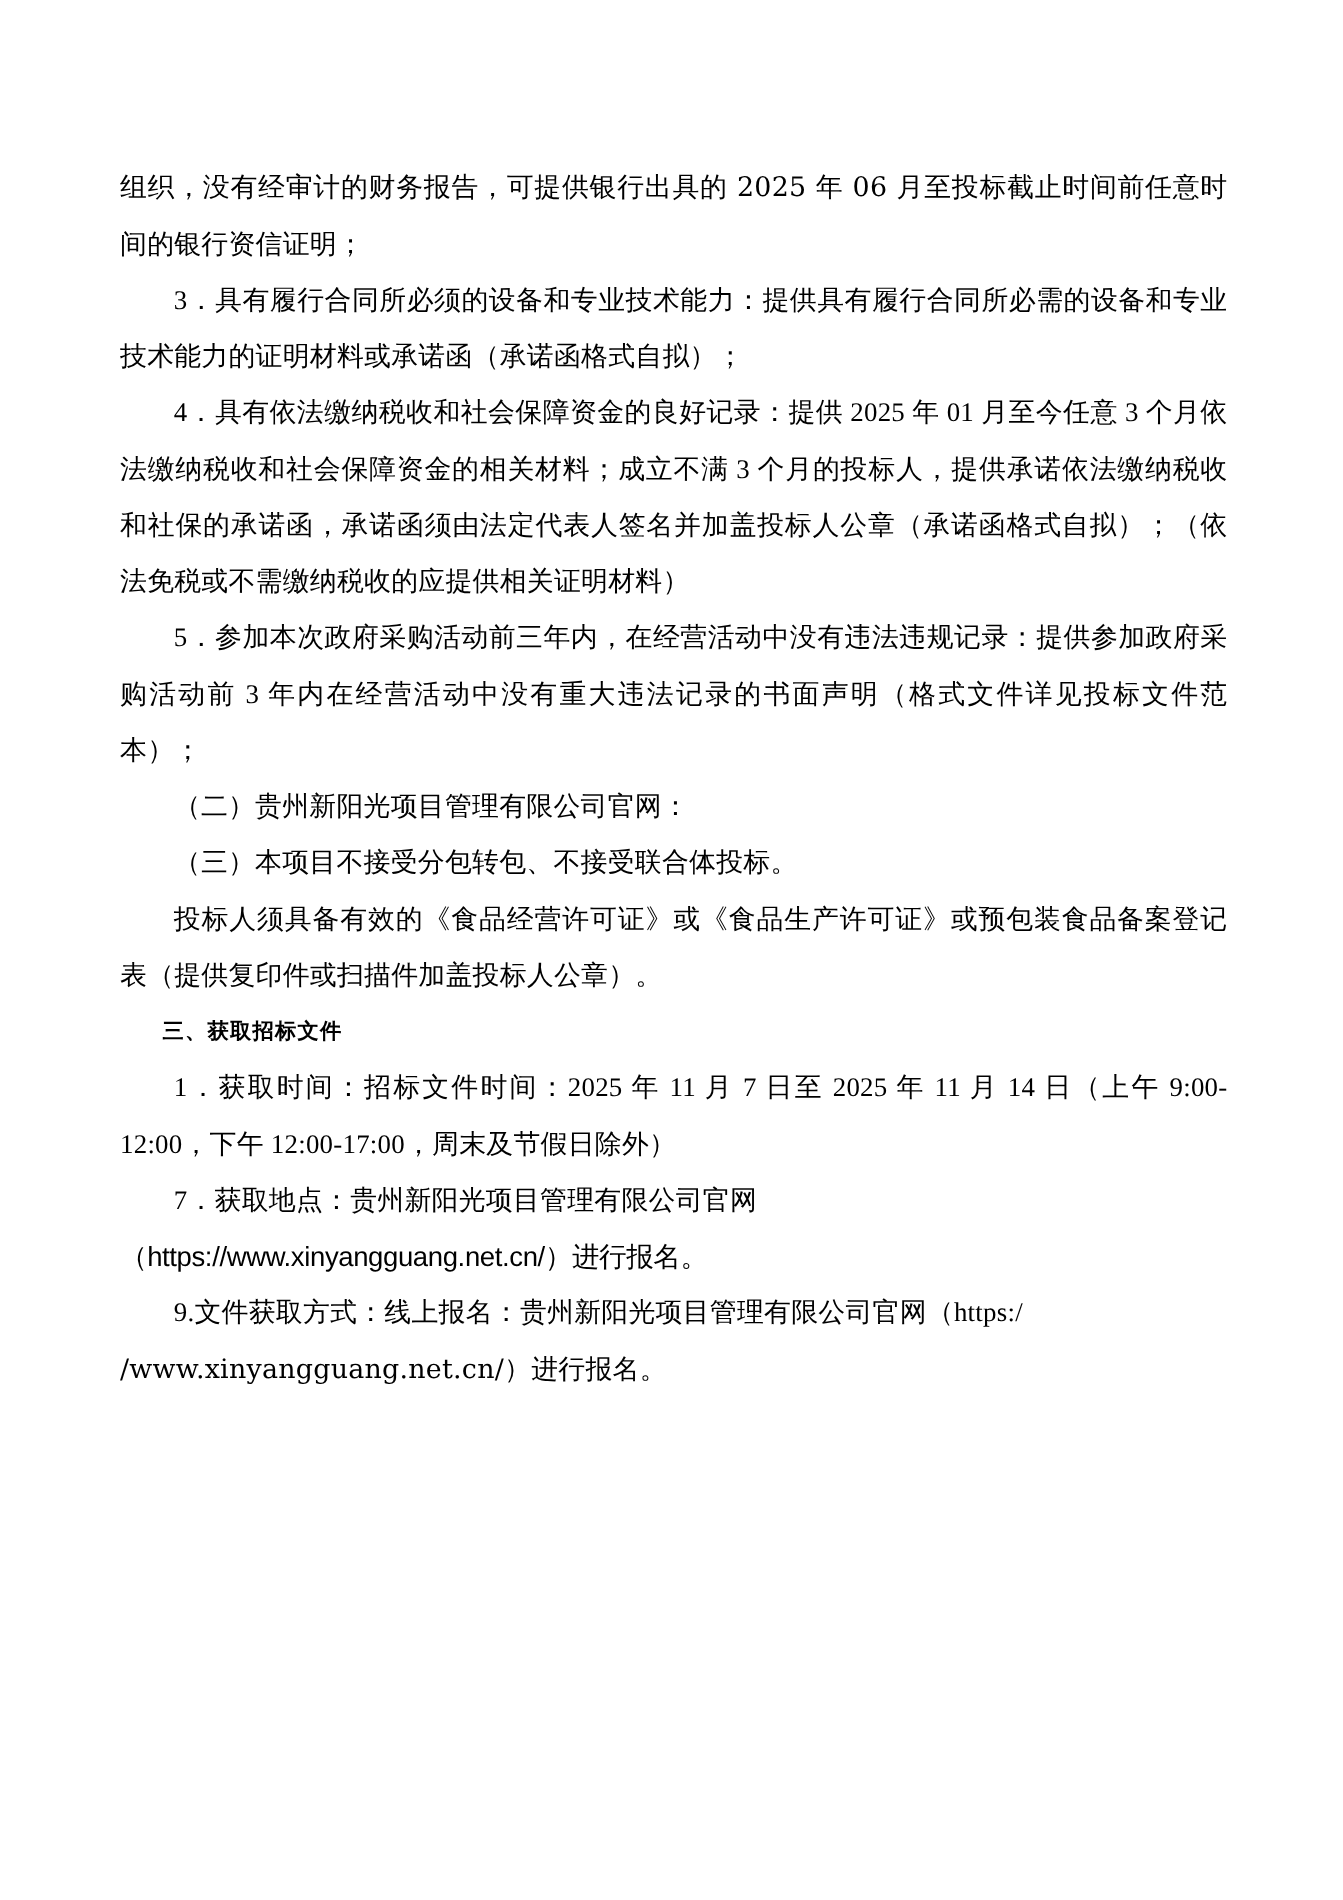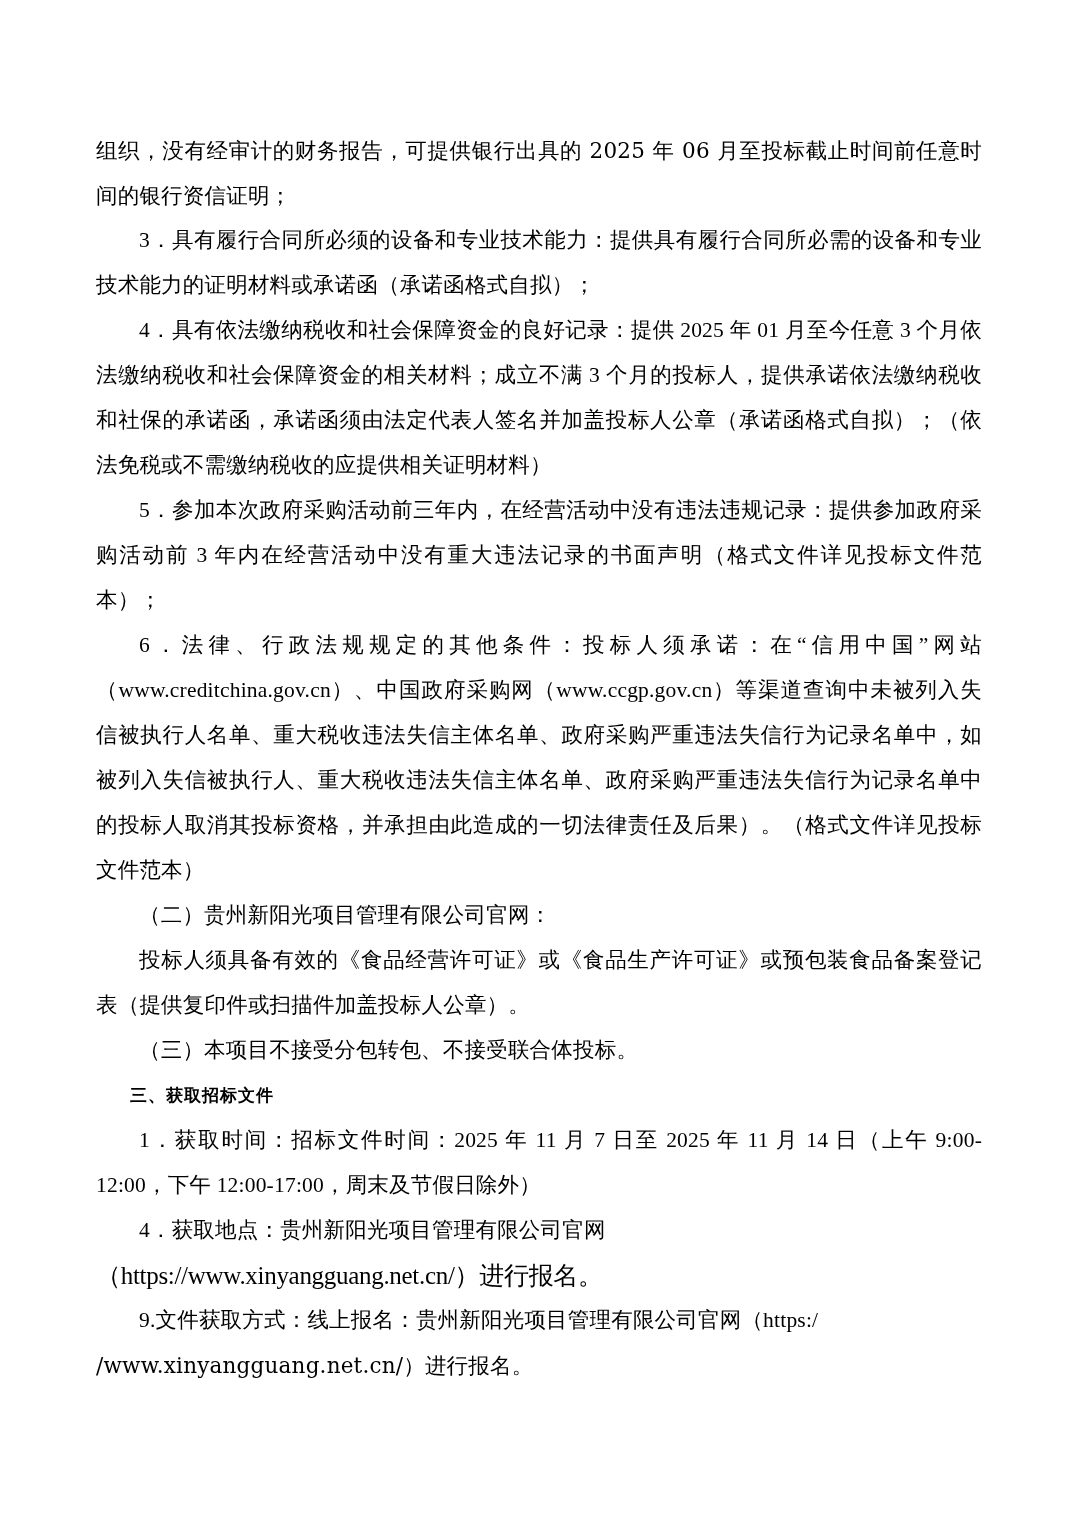--- a/index.html
+++ b/index.html
@@ -39,40 +39,39 @@
     text-indent: 0;
   }
   .heading {
     text-indent: 2em;
     font-weight: bold;
     font-family: "DejaVu Sans", "Liberation Sans", sans-serif;
     font-size: 17px;
     letter-spacing: 1px;
   }
   .mono {
-    font-family: Liberation Serif, serif;
-    font-size: 25px;
+    font-family: Liberation Sans, sans-serif;
+    font-size: 22px;
     letter-spacing: -0.3px;
   }
 </style>
 </head>
 <body>
 
 <div class="page">
   <div class="doc-body">
 
     <p class="noindent">组织，没有经审计的财务报告，可提供银行出具的 2025 年 06 月至投标截止时间前任意时间的银行资信证明；</p>
     <p class="indent">3．具有履行合同所必须的设备和专业技术能力：提供具有履行合同所必需的设备和专业技术能力的证明材料或承诺函（承诺函格式自拟）；</p>
     <p class="indent">4．具有依法缴纳税收和社会保障资金的良好记录：提供 2025 年 01 月至今任意 3 个月依法缴纳税收和社会保障资金的相关材料；成立不满 3 个月的投标人，提供承诺依法缴纳税收和社保的承诺函，承诺函须由法定代表人签名并加盖投标人公章（承诺函格式自拟）；（依法免税或不需缴纳税收的应提供相关证明材料）</p>
     <p class="indent">5．参加本次政府采购活动前三年内，在经营活动中没有违法违规记录：提供参加政府采购活动前 3 年内在经营活动中没有重大违法记录的书面声明（格式文件详见投标文件范本）；</p>
-    <p class="indent">6．法律、行政法规规定的其他条件：投标人须承诺：在“信用中国”网站（www.creditchina.gov.cn）、中国政府采购网（www.ccgp.gov.cn）等渠道查询中未被列入失信被执行人名单、重大税收违法失信主体名单、政府采购严重违法失信行为记录名单中，如被列入失信被执行人、重大税收违法失信主体名单、政府采购严重违法失信行为记录名单中的投标人取消其投标资格，并承担由此造成的一切法律责任及后果）。（格式文件详见投标文件范本）</p>
     <p class="indent">（二）贵州新阳光项目管理有限公司官网：</p>
+    <p class="indent">（三）本项目不接受分包转包、不接受联合体投标。</p>
     <p class="indent">投标人须具备有效的《食品经营许可证》或《食品生产许可证》或预包装食品备案登记表（提供复印件或扫描件加盖投标人公章）。</p>
-    <p class="indent">（三）本项目不接受分包转包、不接受联合体投标。</p>
     <p class="heading">三、获取招标文件</p>
     <p class="indent">1．获取时间：招标文件时间：2025 年 11 月 7 日至 2025 年 11 月 14 日（上午 9:00-12:00，下午 12:00-17:00，周末及节假日除外）</p>
-    <p class="indent">4．获取地点：贵州新阳光项目管理有限公司官网</p>
+    <p class="indent">7．获取地点：贵州新阳光项目管理有限公司官网</p>
     <p class="noindent mono">（https://www.xinyangguang.net.cn/）进行报名。</p>
     <p class="indent">9.文件获取方式：线上报名：贵州新阳光项目管理有限公司官网（https:/</p>
     <p class="noindent">/www.xinyangguang.net.cn/）进行报名。</p>
 
   </div>
 </div>
 
 </body></html>

